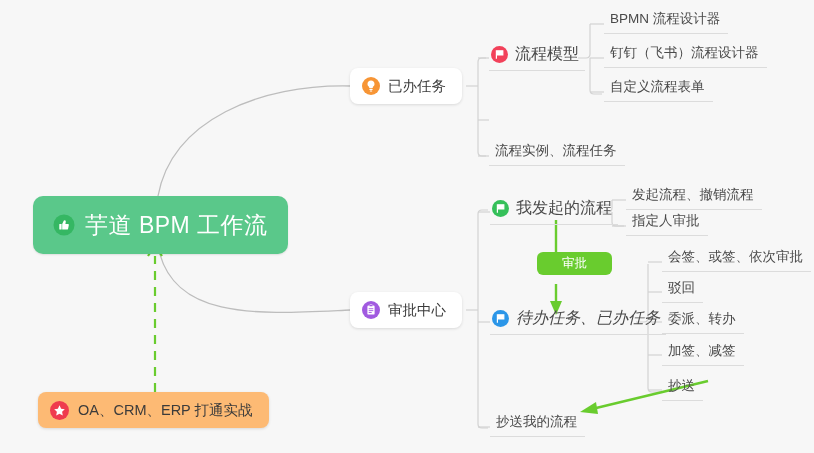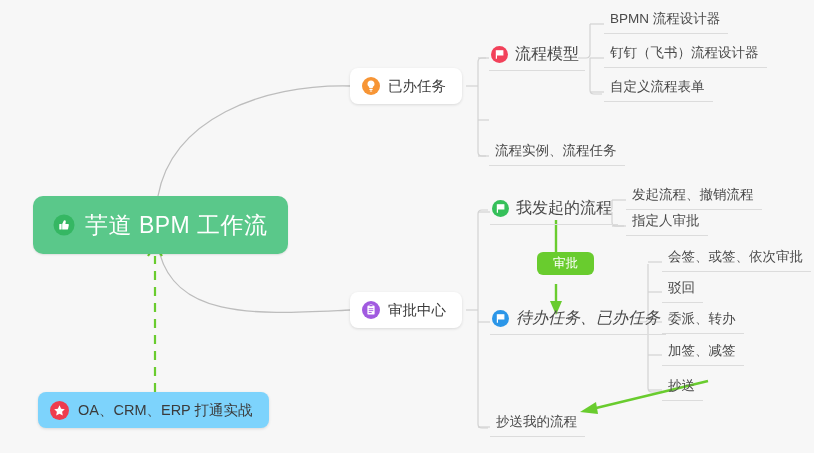--- a/index.html
+++ b/index.html
@@ -54,37 +54,37 @@
   
   .leaf {
     font-size: 13.5px;
     color: #4a4a4a;
     padding: 0 8px 5px 6px;
     border-bottom: 1px solid #dcdcdc;
   }
 
   
   .callout {
-    background: #7dd3fc;
+    background: #fdba74;
     border-radius: 8px;
     height: 36px;
     padding: 0 16px 0 12px;
     font-size: 14.5px;
     color: #3b3b3b;
     box-shadow: 0 1px 3px rgba(0,0,0,.12);
   }
   .callout .label { margin-left: 9px; }
 
   
   .badge {
     background: #69cc2e;
     color: #ffffff;
     border-radius: 6px;
     font-size: 12.5px;
-    padding: 5px 16px;
+    padding: 5px 25px;
     line-height: 1;
   }
 
   
   .ic { display: inline-flex; align-items: center; justify-content: center; flex: 0 0 auto; }
   .ic svg { display: block; }
 </style>
 </head>
 <body>
 

